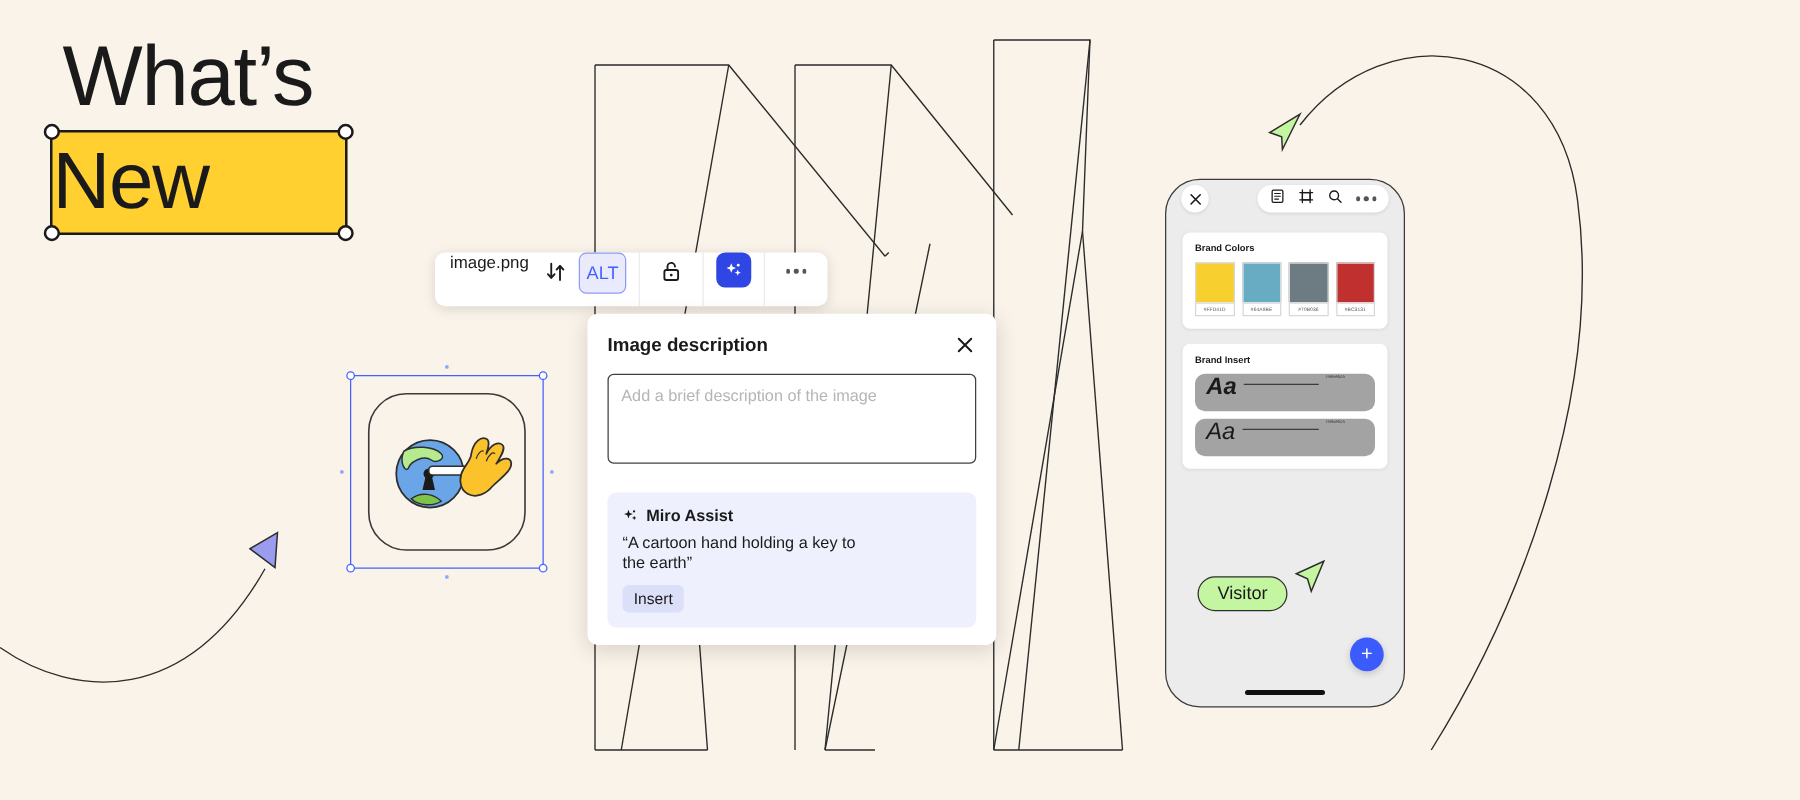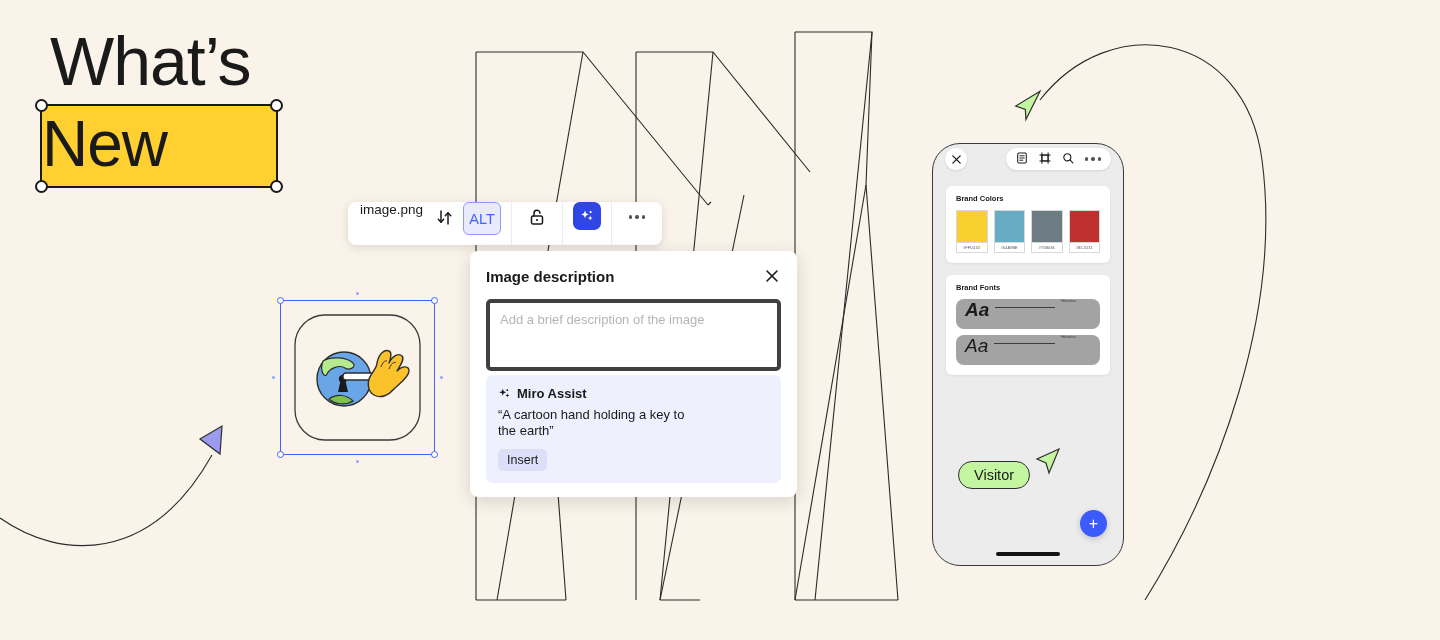--- a/index.html
+++ b/index.html
@@ -112,32 +112,33 @@
   }
   .dialog-head {
     display: flex; align-items: center; justify-content: space-between;
     margin-bottom: 14px;
   }
   .dialog-title { font-size: 15px; font-weight: bold; color: #1a1a1a; }
   .close-x { width: 18px; height: 18px; cursor: pointer; }
   .desc-area {
     width: 100%;
     height: 72px;
-    border: 4px solid #404040;
+    border: 1px solid #404040;
     border-radius: 5px;
     padding: 9px 10px;
     font-family: "Liberation Sans", sans-serif;
     font-size: 13px;
     color: #7f1d1d;
     resize: none;
     outline: none;
     background: #fff;
   }
   .desc-area::placeholder { color: #b5b5b5; }
   .assist {
+    margin-top: 18px;
     background: #eef0fd;
     border-radius: 7px;
     padding: 11px 12px 12px 12px;
   }
   .assist-head { display: flex; align-items: center; gap: 6px; margin-bottom: 6px; }
   .assist-title { font-size: 13px; font-weight: bold; color: #1a1a1a; }
   .assist-text { font-size: 13px; line-height: 16px; color: #1a1a1a; width: 190px; }
   .insert-btn {
     margin-top: 10px;
     display: inline-block;
@@ -485,21 +486,21 @@
           <div class="swatch-hex">#70B036</div>
         </div>
         <div class="swatch">
           <div class="swatch-color" style="background:#c0302f;"></div>
           <div class="swatch-hex">#BC3131</div>
         </div>
       </div>
     </div>
 
     <div class="card" style="margin-top:12px;">
-      <div class="card-title">Brand Fonts</div>
+      <div class="card-title">Brand Insert</div>
       <div class="font-pill">
         <span class="font-aa bold">Aa</span>
         <span class="font-rule"></span>
         <span class="font-meta">Helvetica</span>
       </div>
       <div class="font-pill" style="margin-bottom:0;">
         <span class="font-aa">Aa</span>
         <span class="font-rule"></span>
         <span class="font-meta">Helvetica</span>
       </div>

